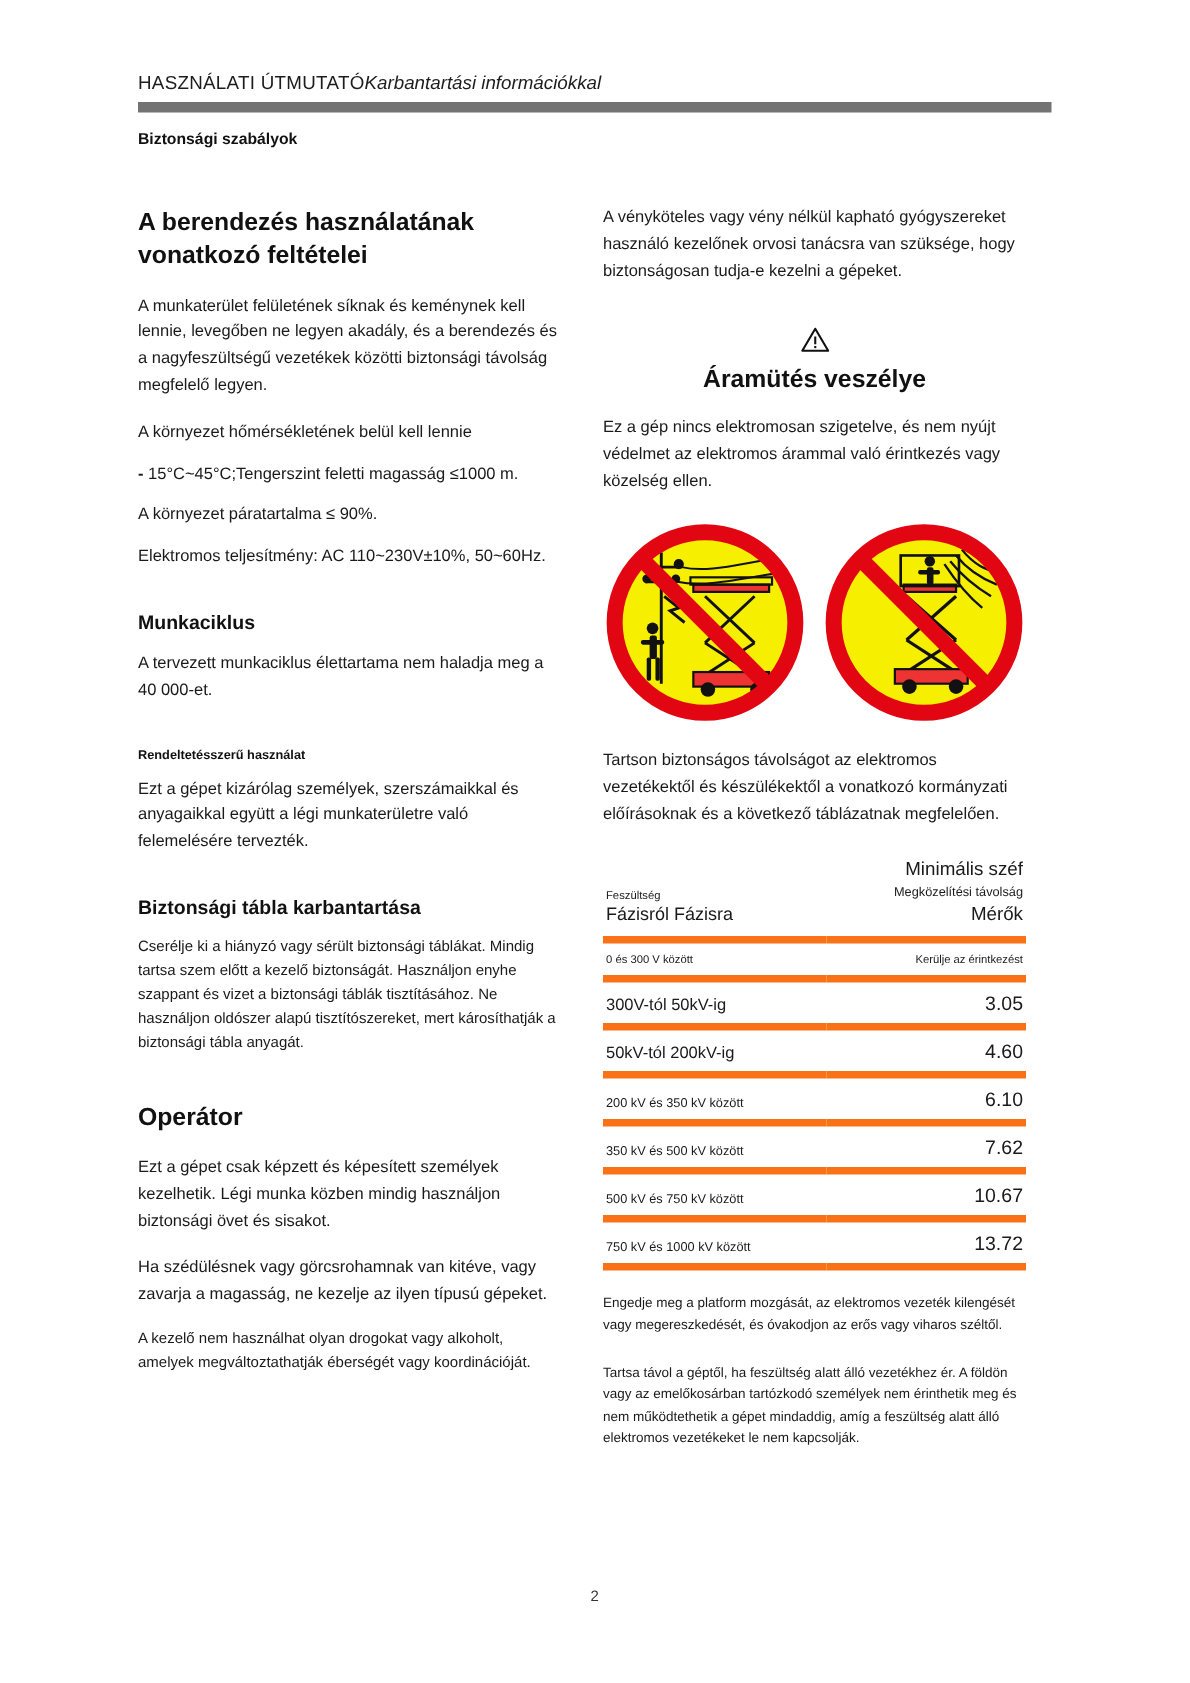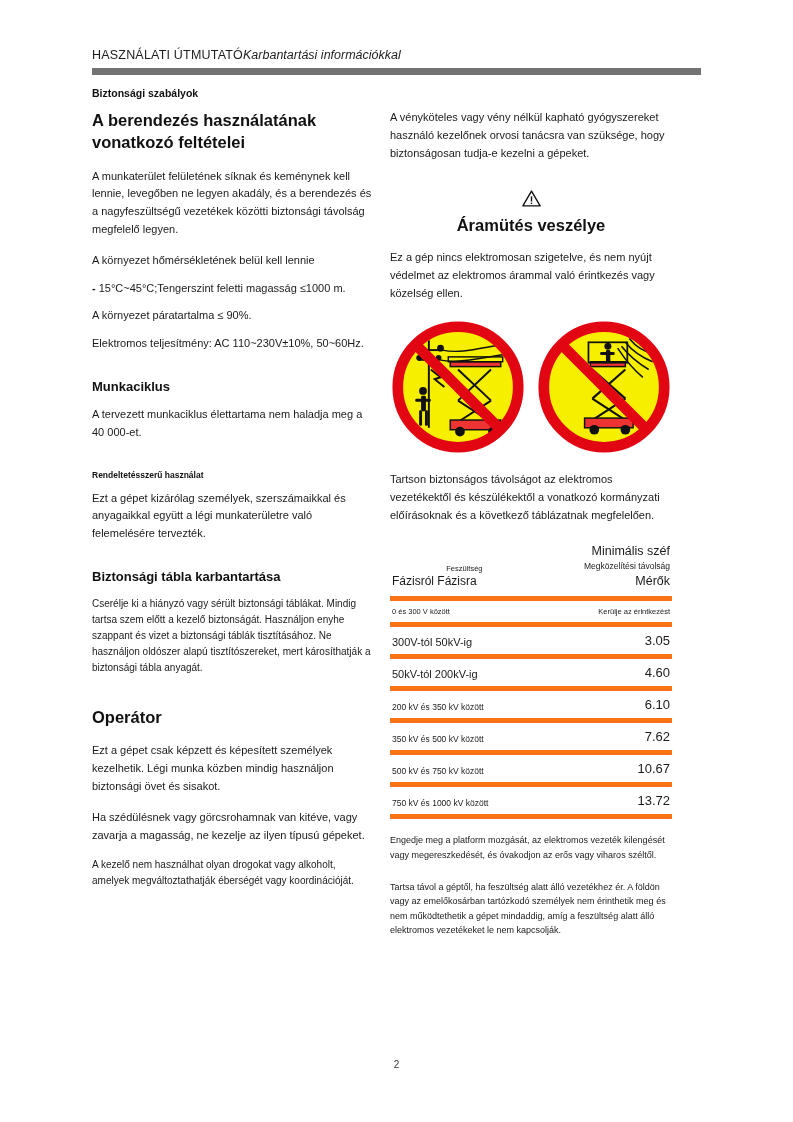--- a/index.html
+++ b/index.html
@@ -41,23 +41,23 @@
     color: #1d1d1d;
   }
   .subheader {
     margin-top: 12px;
     font-size: 10.5px;
     font-weight: bold;
     color: #111;
   }
   
   .cols {
-    margin-top: 10px;
+    margin-top: 38px;
     display: flex;
-    gap: 16px;
+    gap: 28px;
   }
   .col {
     width: 282px;
   }
   h1.sec {
     font-size: 16.5px;
     font-weight: bold;
     line-height: 1.35;
     margin: 0 0 14px 0;
     color: #111;
@@ -123,21 +123,21 @@
     margin-bottom: 12px;
   }
   table.volt th, table.volt td {
     border-bottom: 5px solid #f97316;
     padding: 6px 2px;
     vertical-align: bottom;
   }
   .th-left-small {
     font-size: 7.5px;
     font-weight: normal;
-    text-align: center;
+    text-align: left;
     line-height: 1.3;
   }
   .th-left-big {
     font-size: 12px;
     font-weight: normal;
     text-align: left;
     line-height: 1.4;
   }
   .th-right-big {
     font-size: 12.5px;

